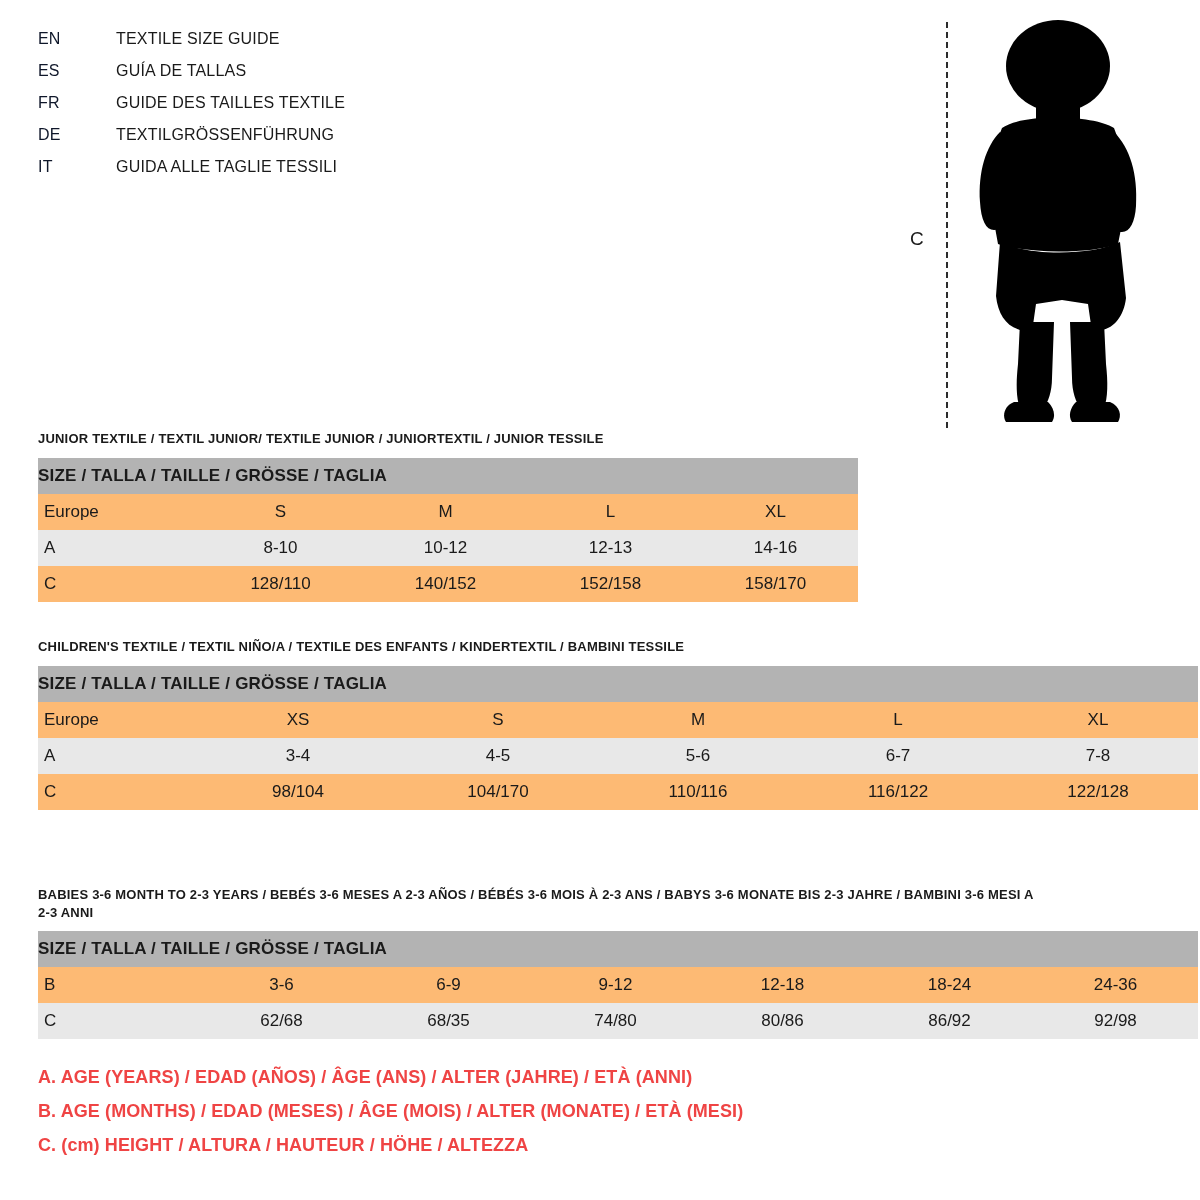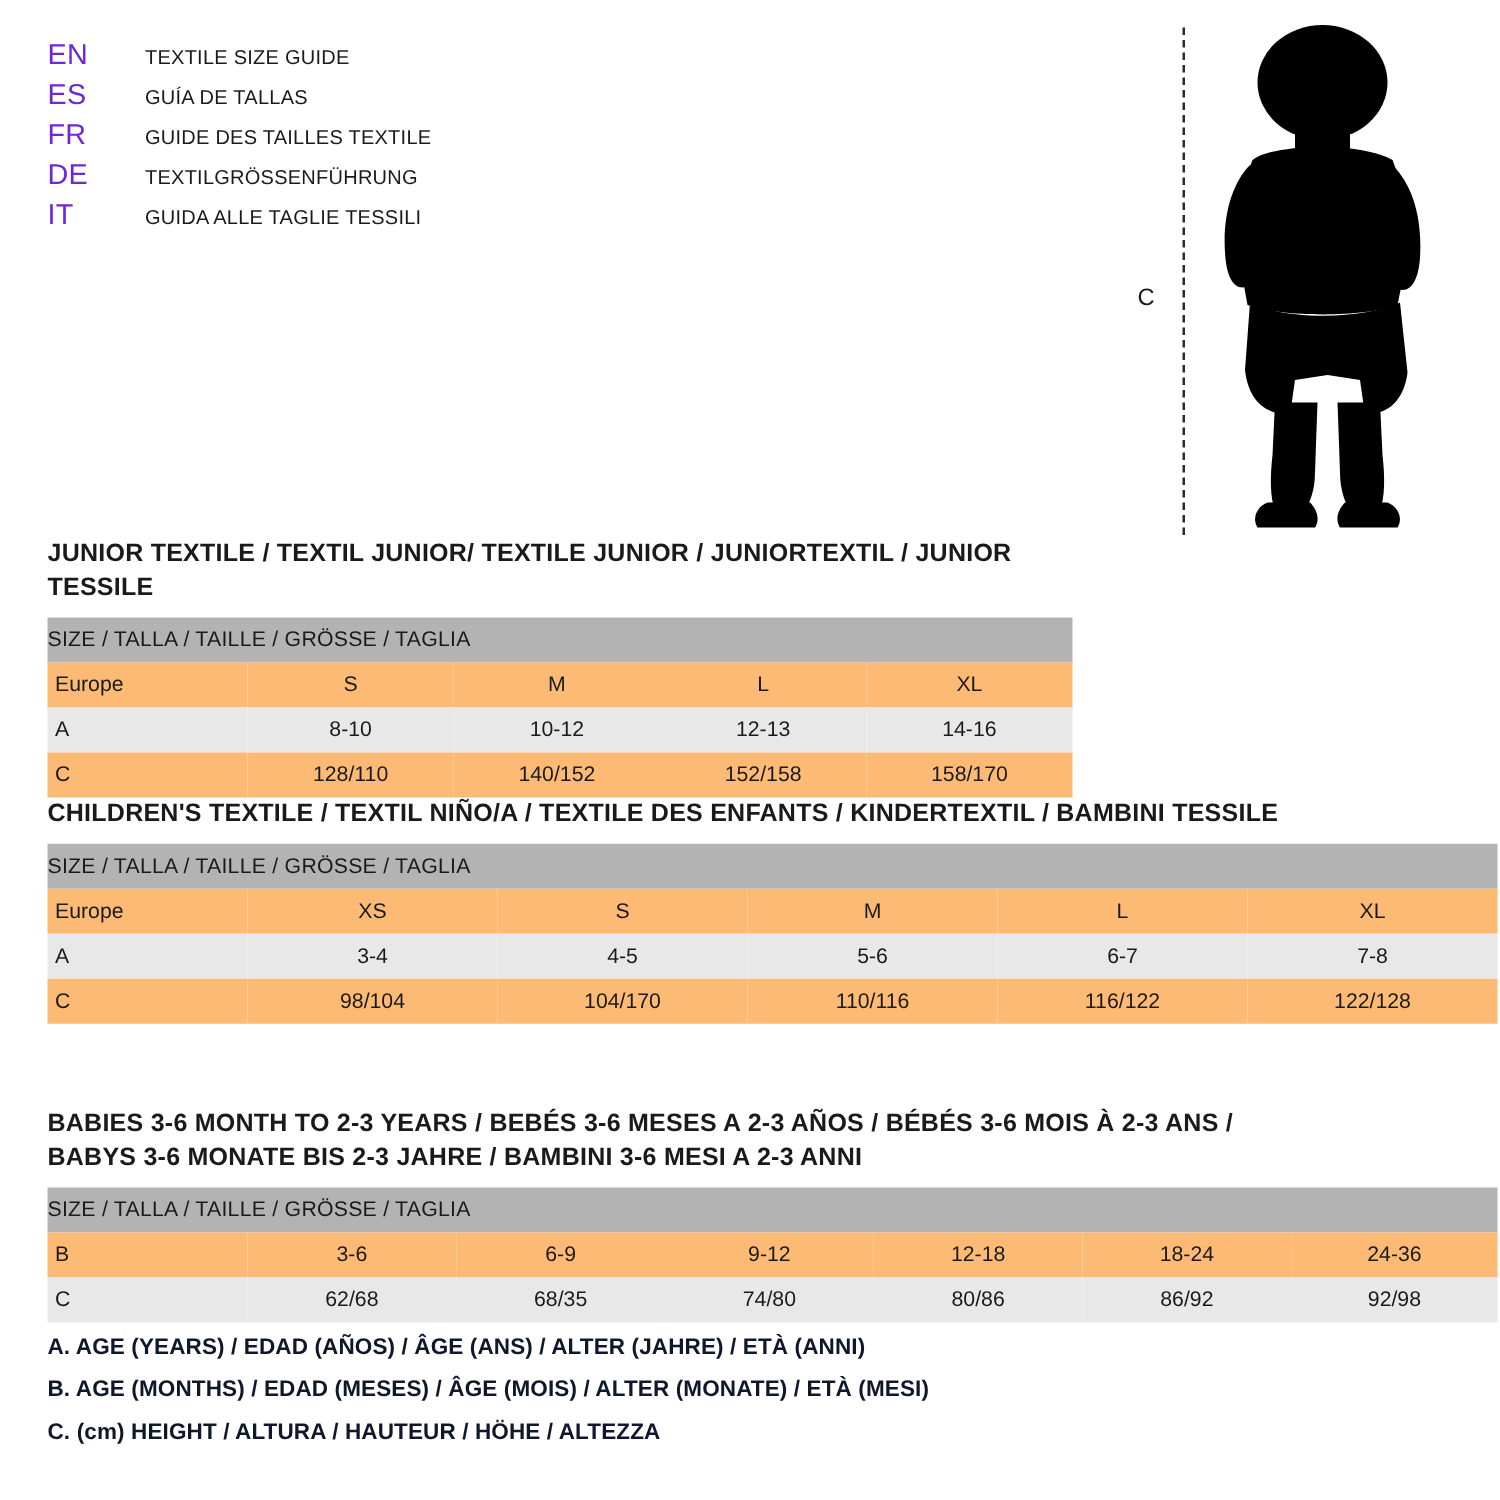--- a/index.html
+++ b/index.html
@@ -28,24 +28,24 @@
     top: 30px;
     width: 720px;
   }
   .title-row {
     display: flex;
     align-items: baseline;
     height: 32px;
   }
   .title-lang {
     width: 78px;
-    font-size: 23px;
+    font-size: 16px;
     font-weight: 400;
     letter-spacing: 0.2px;
-    color: #6d28d9;
+    color: #0f172a;
   }
   .title-text {
     font-size: 16px;
     font-weight: 400;
     letter-spacing: 0.2px;
     color: #1a1a1a;
     text-transform: uppercase;
   }
 
   
@@ -76,42 +76,42 @@
     left: 42px;
     top: 6px;
   }
 
   
   .section {
     position: absolute;
     left: 38px;
   }
   .section-heading {
-    font-size: 20px;
+    font-size: 13px;
     font-weight: 700;
     letter-spacing: 0.2px;
     text-transform: uppercase;
     color: #1a1a1a;
     margin-bottom: 10px;
     line-height: 1.35;
   }
   table.size-table {
     border-collapse: collapse;
     table-layout: fixed;
   }
   table.size-table td {
     font-size: 17px;
     color: #1a1a1a;
     padding: 5px 0 5px 0;
     height: 26px;
     vertical-align: middle;
   }
   .hdr-row td {
     background: #b3b3b3;
-    font-weight: 400;
+    font-weight: 700;
     font-size: 16.5px;
     letter-spacing: 0.2px;
     text-transform: uppercase;
     padding-left: 6px;
   }
   .row-light td { background: #fdba74; }
   .row-shade td { background: #e8e8e8; }
   .cell-label {
     padding-left: 6px !important;
     text-align: left;
@@ -122,21 +122,21 @@
   .footnotes {
     position: absolute;
     left: 38px;
     top: 1068px;
     width: 900px;
   }
   .footnote {
     font-size: 18px;
     font-weight: 700;
     letter-spacing: 0.1px;
-    color: #0f172a;
+    color: #ef4444;
     line-height: 1.0;
     margin-bottom: 16px;
     text-transform: uppercase;
   }
   .footnote .lc { text-transform: none; }
 </style>
 </head>
 <body>
 
 <div class="page">

